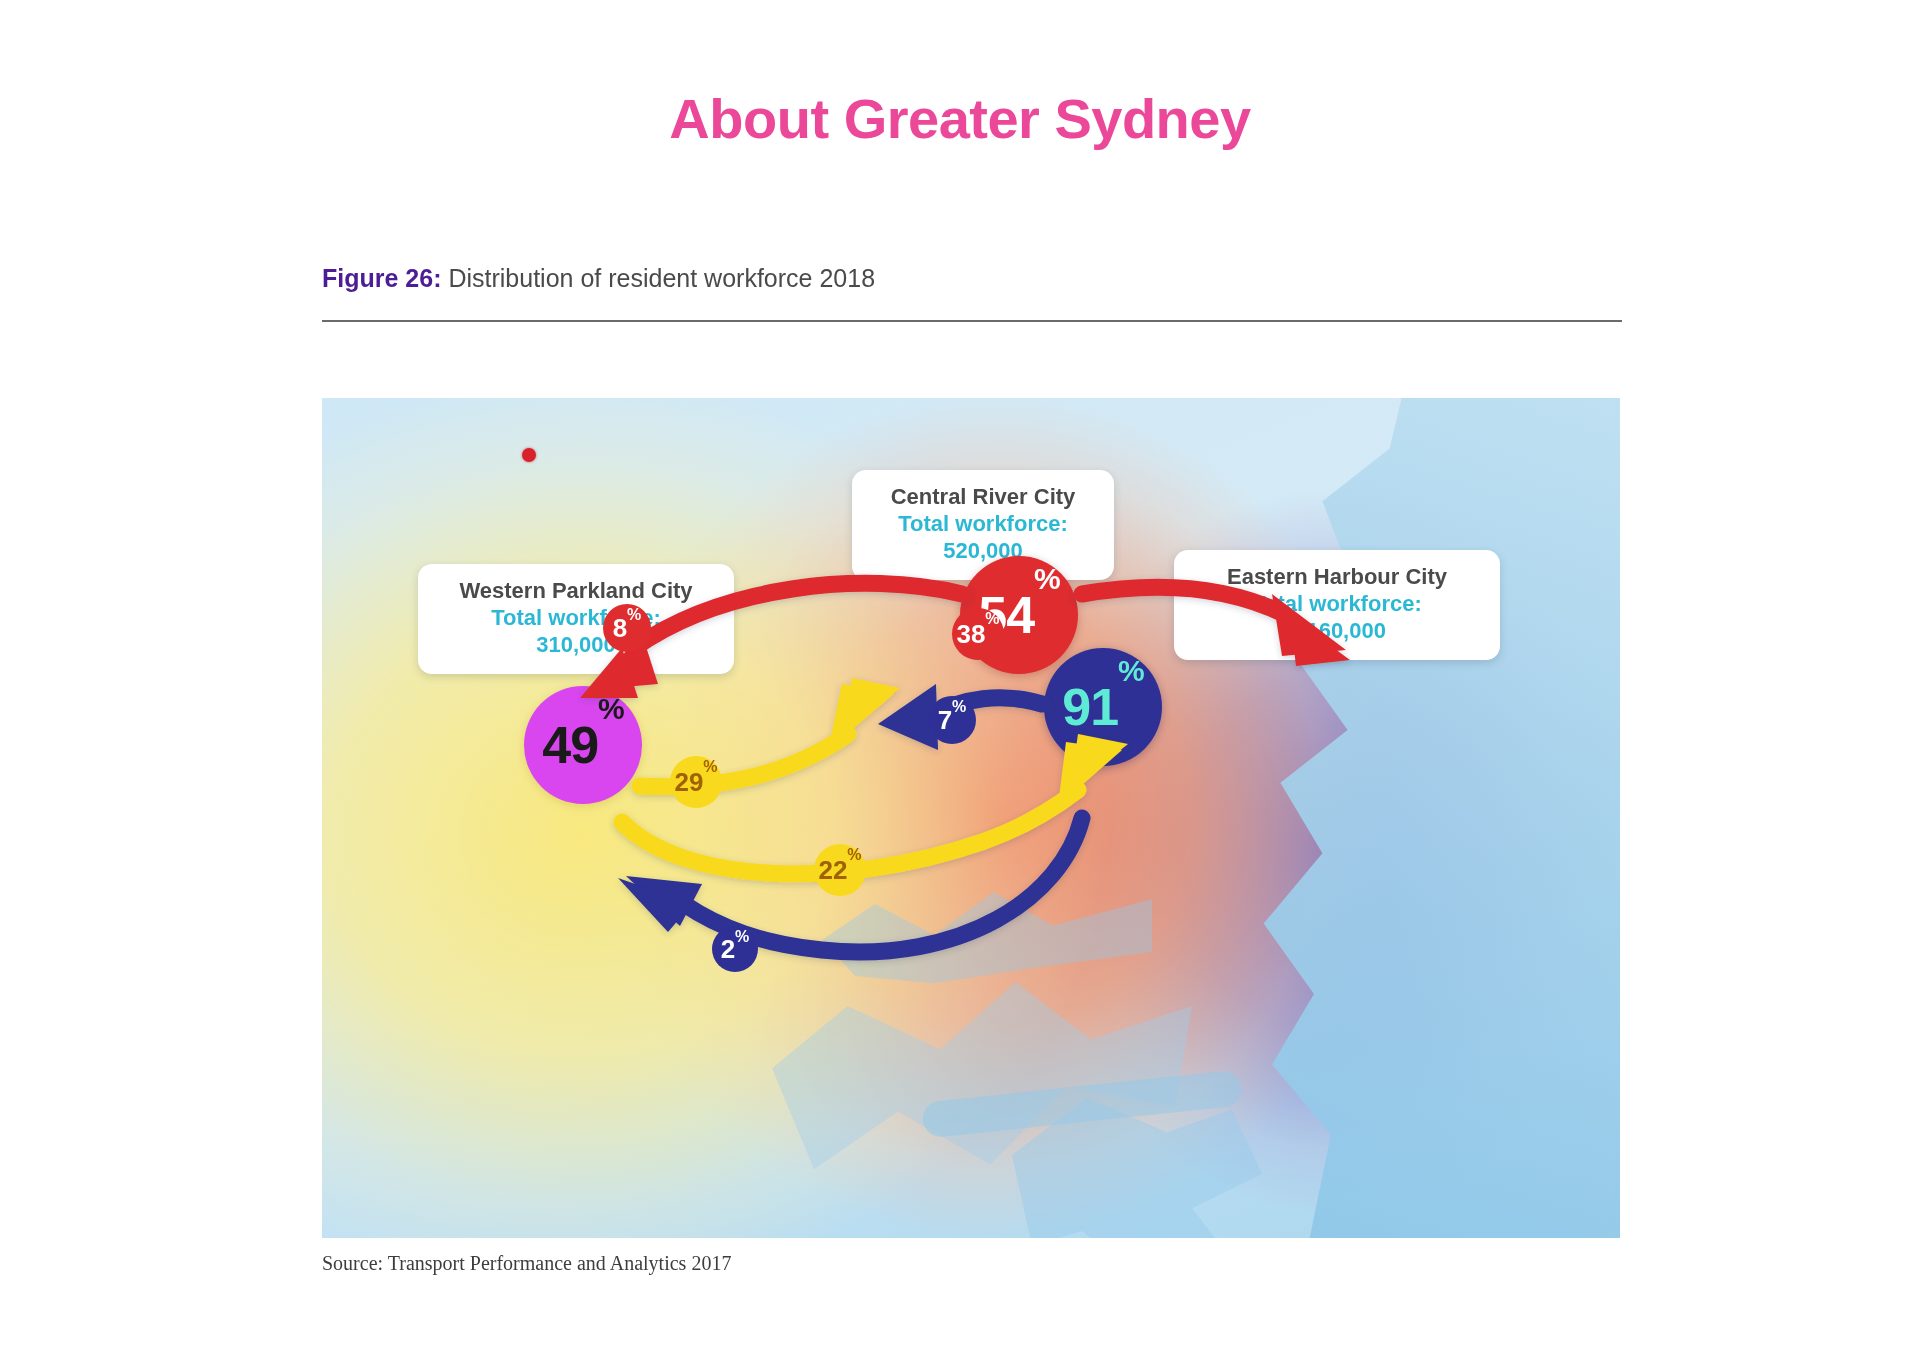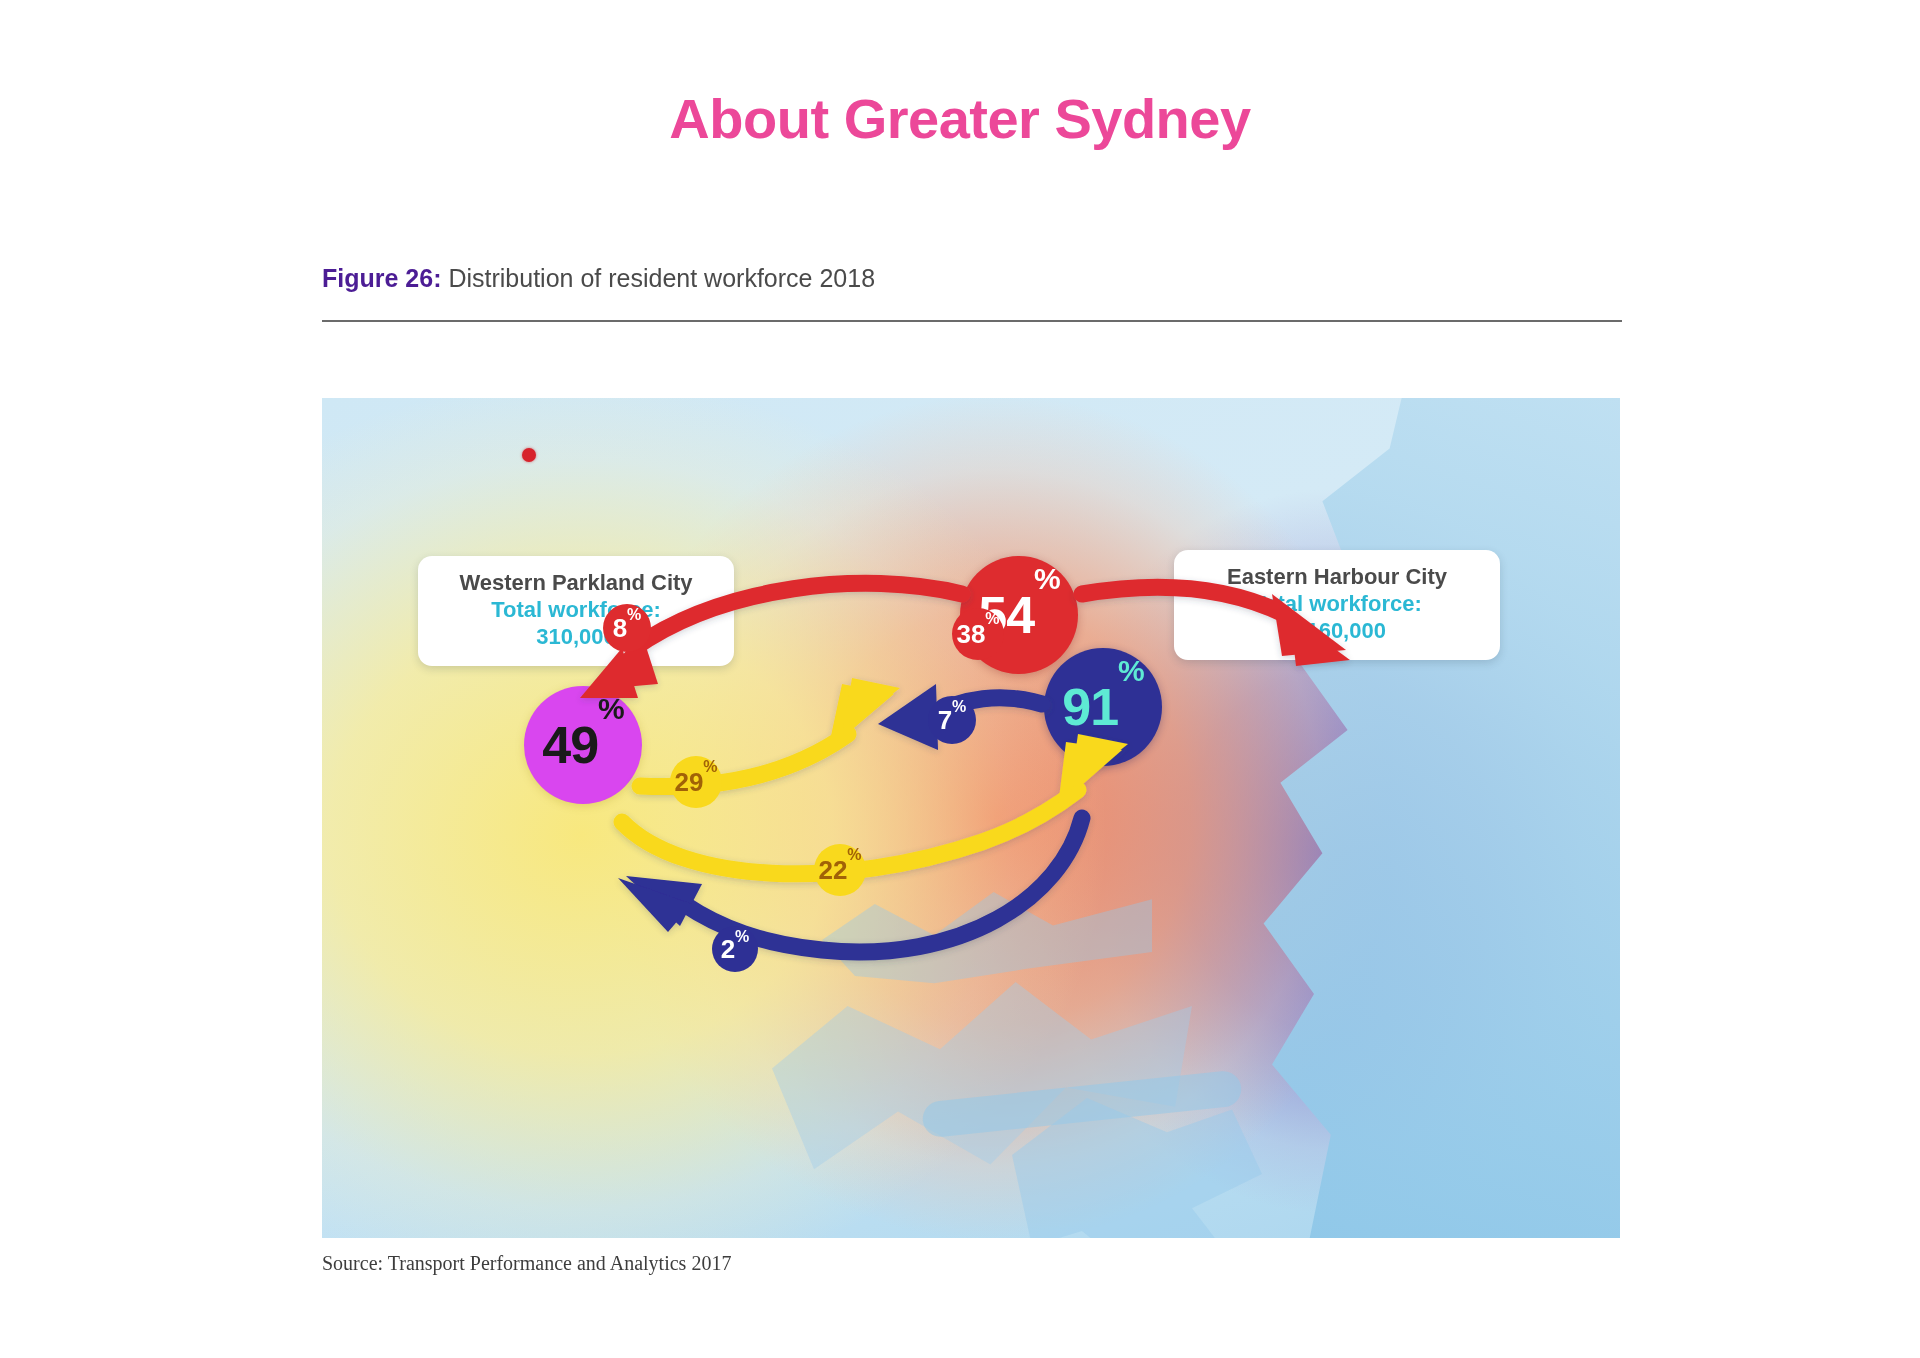--- a/index.html
+++ b/index.html
@@ -144,21 +144,21 @@
     font-size: 22px;
     font-weight: bold;
     color: #2BB8D4;
   }
   .callout .c-val {
     display: block;
     font-size: 22px;
     font-weight: bold;
     color: #2BB8D4;
   }
-  #callout-western { left: 96px;  top: 158px; width: 272px; }
+  #callout-western { left: 96px;  top: 166px; width: 272px; }
   #callout-central { left: 530px; top: 72px;  width: 218px; }
   #callout-eastern { left: 852px; top: 152px; width: 282px; }
 
   
   .bubble {
     position: absolute;
     border-radius: 50%;
     display: flex;
     align-items: center;
     justify-content: center;
@@ -298,20 +298,25 @@
       <polygon points="370,506 296,480 346,534" fill="#2E3095"></polygon>
     </g>
   </svg>
 
   <div class="callout" id="callout-western">
     <span class="c-title">Western Parkland City</span>
     <span class="c-sub">Total workforce:</span>
     <span class="c-val">310,000</span>
   </div>
 
+  <div class="callout" id="callout-central">
+    <span class="c-title">Central River City</span>
+    <span class="c-sub">Total workforce:</span>
+    <span class="c-val">520,000</span>
+  </div>
 
   <div class="callout" id="callout-eastern">
     <span class="c-title">Eastern Harbour City</span>
     <span class="c-sub">Total workforce:</span>
     <span class="c-val">1,160,000</span>
   </div>
 
   <div class="bubble" id="bubble-central">
     <span class="pct-num">54</span>
     <span class="pct-sign">%</span>

